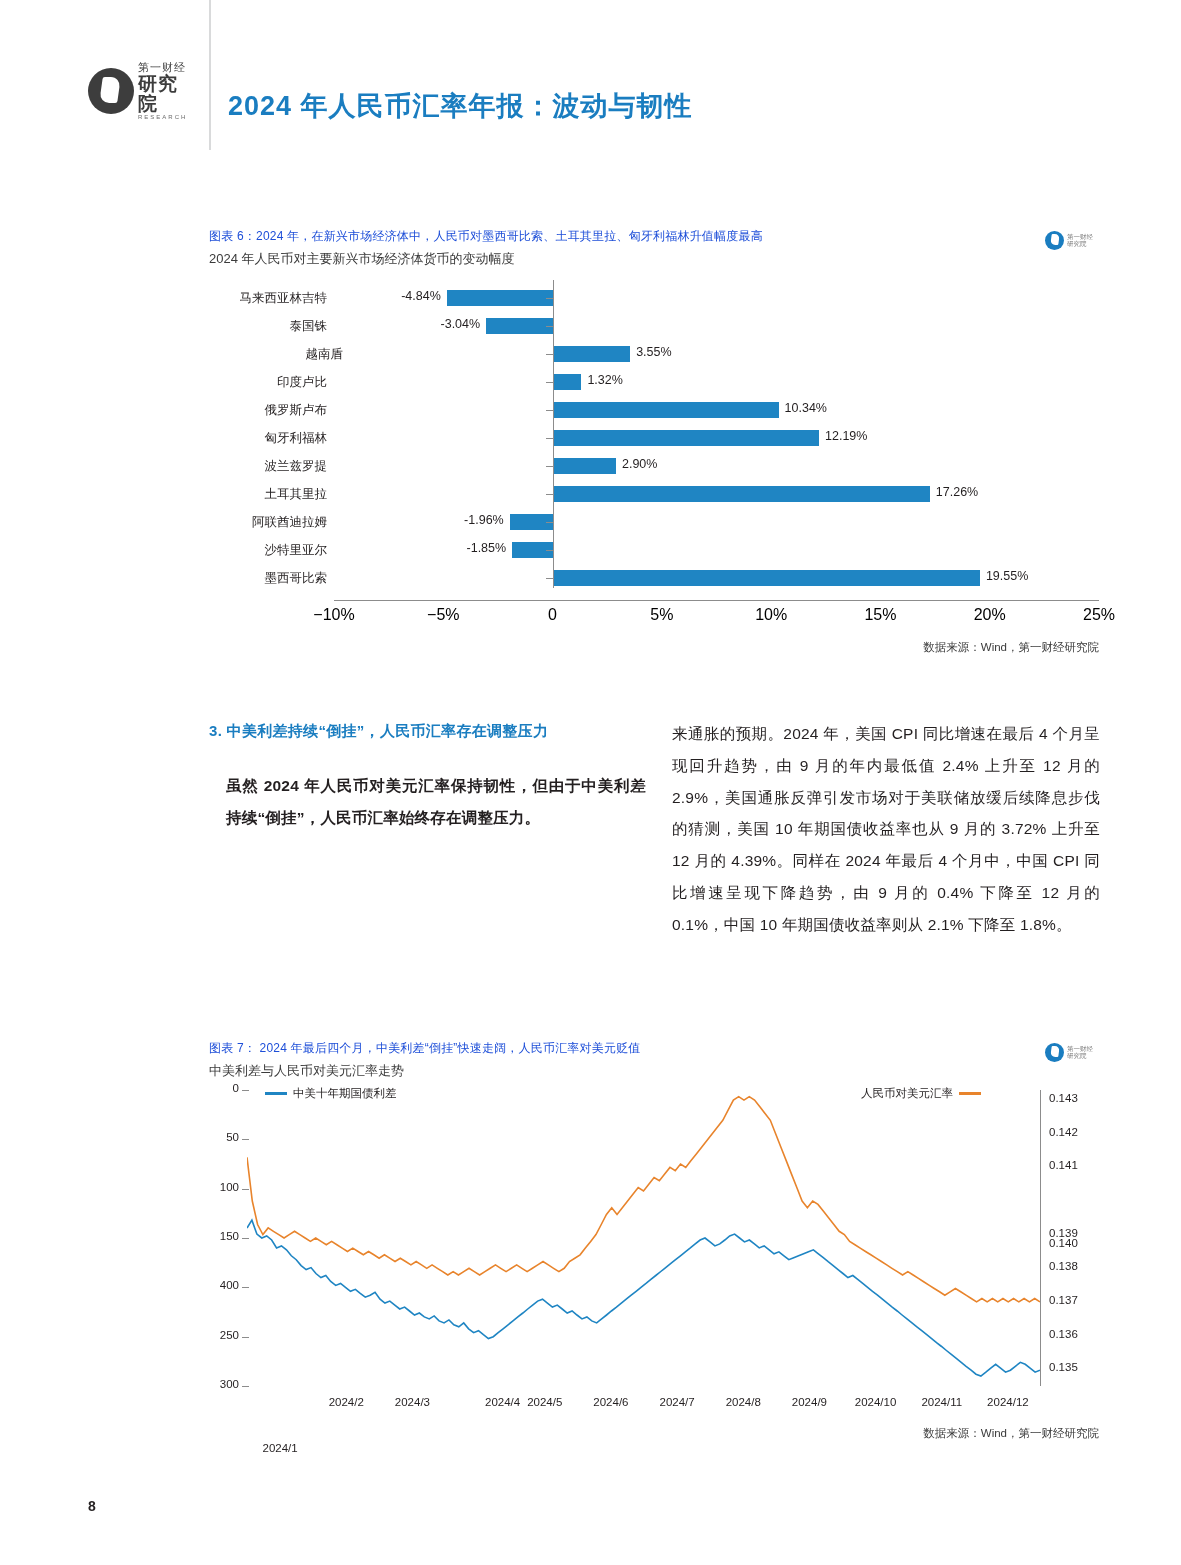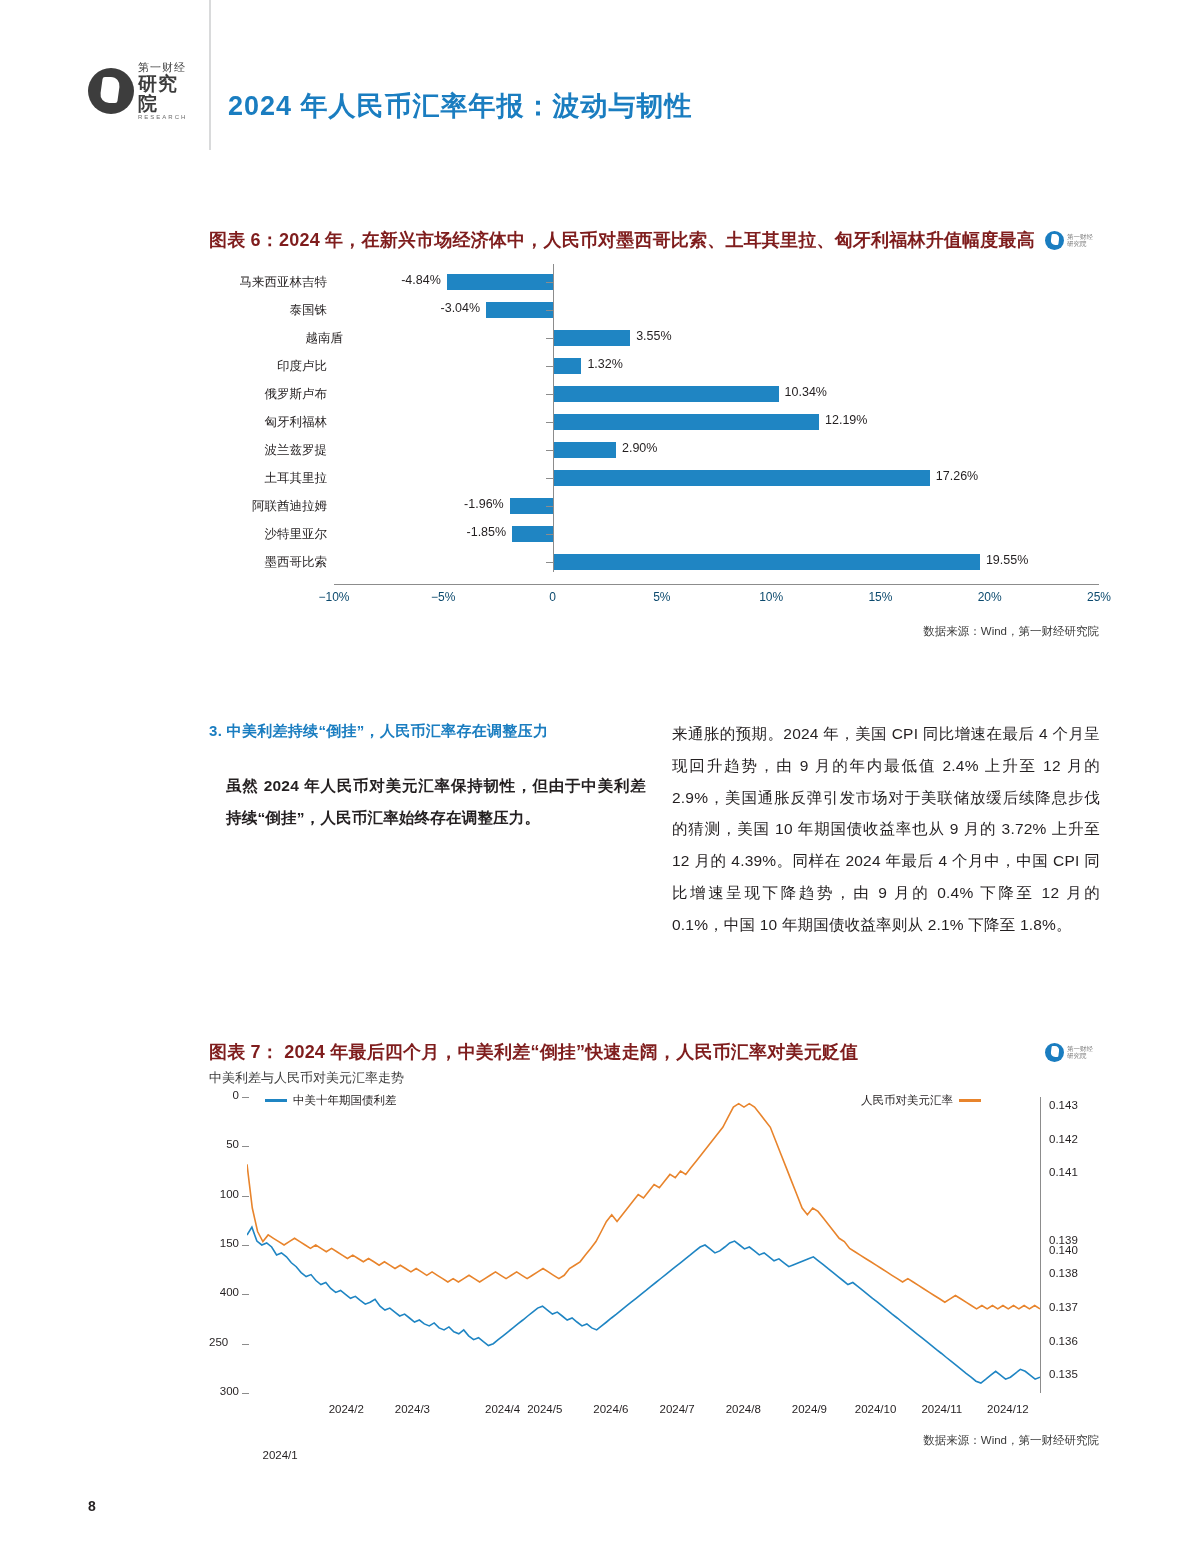--- a/index.html
+++ b/index.html
@@ -41,21 +41,21 @@
     background:#d9dadb;
   }
   .header-title {
     position:absolute; left:228px; top:88px;
     font-size:27px; font-weight:bold; color:#1a7dc0; letter-spacing:1px;
     white-space:nowrap;
   }
 
   
   .fig-title {
-    font-size:18px; font-weight:bold; color:#7f1d1d;
+    font-size:12px; font-weight:normal; color:#1d4ed8;
     letter-spacing:0.2px;
   }
   .fig-sub {
     font-size:13px; color:#3b3b3b; margin-top:5px;
   }
   .fig-badge {
     position:absolute; width:56px; height:20px;
     display:flex; align-items:center; gap:3px;
   }
   .badge-circle{
@@ -87,21 +87,21 @@
   .bar {
     position:absolute; height:16px; background:#1f85c3;
   }
   .bar-val {
     position:absolute; font-size:12.5px; color:#231f20; white-space:nowrap; top:-2px;
   }
   .tick-dash {
     position:absolute; width:7px; height:1px; background:#8c8c8c;
   }
   .xlabel {
-    position:absolute; font-size:12px; color:#0c4a6e; transform:translateX(-50%);
+    position:absolute; font-size:16px; color:#000000; transform:translateX(-50%);
   }
   .xaxis-line { position:absolute; height:1px; background:#8c8c8c; }
 
   
   .sec-head {
     position:absolute; font-size:15px; font-weight:bold; color:#1a7dc0;
     letter-spacing:0.3px;
   }
   .col-left { position:absolute; left:226px; top:770px; width:420px; }
   .col-right { position:absolute; left:672px; top:718px; width:428px; }
@@ -151,20 +151,21 @@
       <div class="logo-cn2">研究院</div>
       <div class="logo-en">RESEARCH</div>
     </div>
   </div>
   <div class="header-rule"></div>
   <div class="header-title">2024 年人民币汇率年报：波动与韧性</div>
 </div>
 
 <div id="fig6">
   <div class="fig-title">图表 6：2024 年，在新兴市场经济体中，人民币对墨西哥比索、土耳其里拉、匈牙利福林升值幅度最高</div>
+  <div class="fig-sub">2024 年人民币对主要新兴市场经济体货币的变动幅度</div>
   <div class="fig-badge" style="right:-2px; top:2px;">
     <div class="badge-circle"></div>
     <div class="badge-txt">
       <div>第一财经</div>
       <div>研究院</div>
     </div>
   </div>
 
   <div class="chart">
     <div class="axis-area">
@@ -268,21 +269,21 @@
         <div class="y-left-label" style="left: 0px; width: 30px; text-align: right; top: -8px;">0</div>
         <div class="tick-dash" style="left: 33px; top: 0px;"></div>
         <div class="y-left-label" style="left: 0px; width: 30px; text-align: right; top: 41.3333px;">50</div>
         <div class="tick-dash" style="left: 33px; top: 49.3333px;"></div>
         <div class="y-left-label" style="left: 0px; width: 30px; text-align: right; top: 90.6667px;">100</div>
         <div class="tick-dash" style="left: 33px; top: 98.6667px;"></div>
         <div class="y-left-label" style="left: 0px; width: 30px; text-align: right; top: 140px;">150</div>
         <div class="tick-dash" style="left: 33px; top: 148px;"></div>
         <div class="y-left-label" style="left: 0px; width: 30px; text-align: right; top: 189.333px;">400</div>
         <div class="tick-dash" style="left: 33px; top: 197.333px;"></div>
-        <div class="y-left-label" style="left: 0px; width: 30px; top: 238.667px;">250</div>
+        <div class="y-left-label" style="left: 0px; width: 30px; text-align: right; top: 238.667px;">250</div>
         <div class="tick-dash" style="left: 33px; top: 246.667px;"></div>
         <div class="y-left-label" style="left: 0px; width: 30px; text-align: right; top: 288px;">300</div>
         <div class="tick-dash" style="left: 33px; top: 296px;"></div>
       </div>
     <div id="f7right">
         <div class="y-right-label" style="right: 0px; width: 50px; text-align: left; top: 271.182px;">0.135</div>
         <div class="y-right-label" style="right: 0px; width: 50px; text-align: left; top: 237.545px;">0.136</div>
         <div class="y-right-label" style="right: 0px; width: 50px; text-align: left; top: 203.909px;">0.137</div>
         <div class="y-right-label" style="right: 0px; width: 50px; text-align: left; top: 170.273px;">0.138</div>
         <div class="y-right-label" style="right: 0px; width: 50px; text-align: left; top: 136.636px;">0.139</div>

